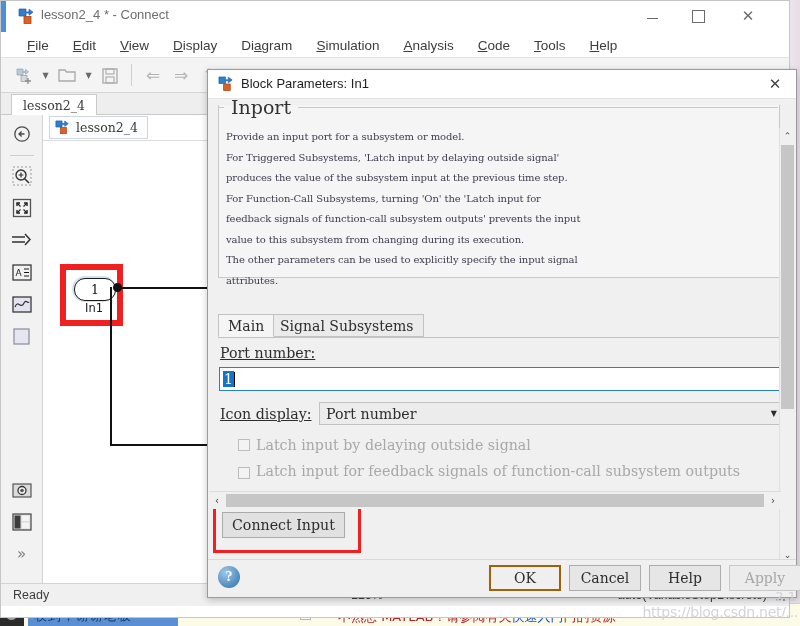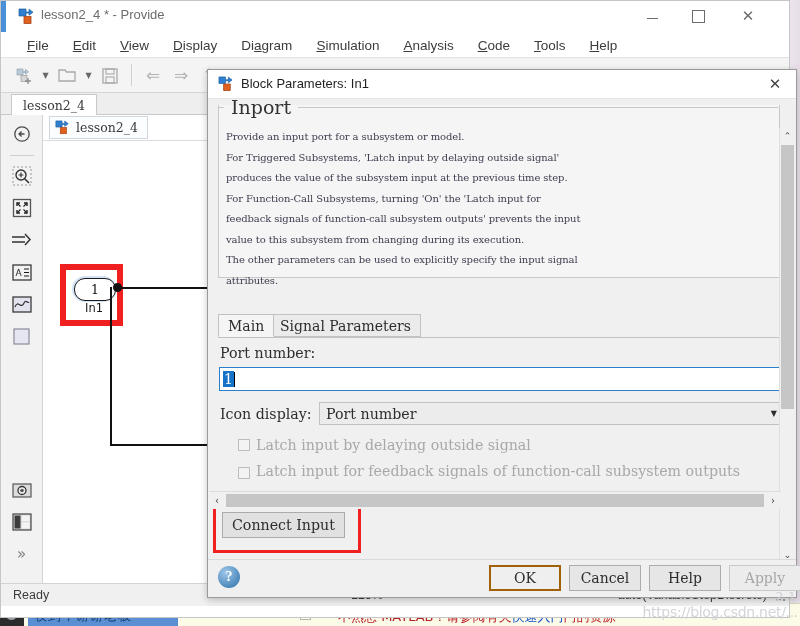--- a/index.html
+++ b/index.html
@@ -245,21 +245,21 @@
   .tab {
     position:absolute; top: 0; height: 23px; padding: 0 9px;
     font-family: "DejaVu Serif", serif; font-size: 14px; color: #2d2d2d;
     display:flex; align-items:center; box-sizing:border-box;
     border: 1px solid #c2c2c2;
   }
   .tab.sel { left: 0; background: #f5f5f5; border-bottom: 1px solid #f5f5f5; z-index:2; }
   .tab.unsel { left: 52px; background: #ebebeb; }
 
   .lbl {
-    font-family: "DejaVu Serif", serif; font-size: 14.2px; color: #2d2d2d;
+    font-family: "DejaVu Serif", serif; font-size: 14.2px; color: #2d2d2d; text-decoration: underline;
   }
   .port-lbl { position:absolute; left: 12px; top: 246px; }
   .port-field {
     position: absolute; left: 11px; top: 268px; width: 564px; height: 24px;
     background: #ffffff; border: 1px solid #2a7fc9;
     display:flex; align-items:center; padding-left: 3px; box-sizing:border-box;
   }
   .port-val {
     background: #1573c8; color: #ffffff;
     font-family: "DejaVu Serif", serif; font-size: 14px; padding: 0 1px;
@@ -381,21 +381,21 @@
   </div>
 
   <div class="sl-window">
 
     <div class="sl-titlebar">
       <div class="accent"></div>
       <svg class="title-icon" viewBox="0 0 17 17">
         <path d="M1,1 L8,1 L8,4 L11,4 L11,1.2 L15,4.2 L11,7.2 L11,5 L8,5 L8,8 L1,8 Z" fill="#2f7fd0" stroke="#1a5c9e" stroke-width="0.7"></path>
         <rect x="6" y="8.5" width="7" height="7" fill="#e06020" stroke="#a8441a" stroke-width="0.8"></rect>
       </svg>
-      <div class="title-text">lesson2_4 * - Provide</div>
+      <div class="title-text">lesson2_4 * - Connect</div>
       <div class="win-btn win-min">
           <span class="glyph-min"></span>
         </div>
       <div class="win-btn win-max">
           <span class="glyph-max"></span>
         </div>
       <div class="win-btn win-close">
           <span class="glyph-close">✕</span>
         </div>
     </div>
@@ -587,21 +587,21 @@
 For Triggered Subsystems, 'Latch input by delaying outside signal'
 produces the value of the subsystem input at the previous time step.
 For Function-Call Subsystems, turning 'On' the 'Latch input for
 feedback signals of function-call subsystem outputs' prevents the input
 value to this subsystem from changing during its execution.
 The other parameters can be used to explicitly specify the input signal
 attributes.</div>
 
       <div class="tabs">
         <div class="tab sel">Main</div>
-        <div class="tab unsel">Signal Parameters</div>
+        <div class="tab unsel">Signal Subsystems</div>
       </div>
 
       <div class="lbl port-lbl">Port number:</div>
       <div class="port-field">
         <span class="port-val">1</span>
         <span class="port-caret"></span>
       </div>
 
       <div class="lbl icon-lbl">Icon display:</div>
       <div class="icon-combo">

